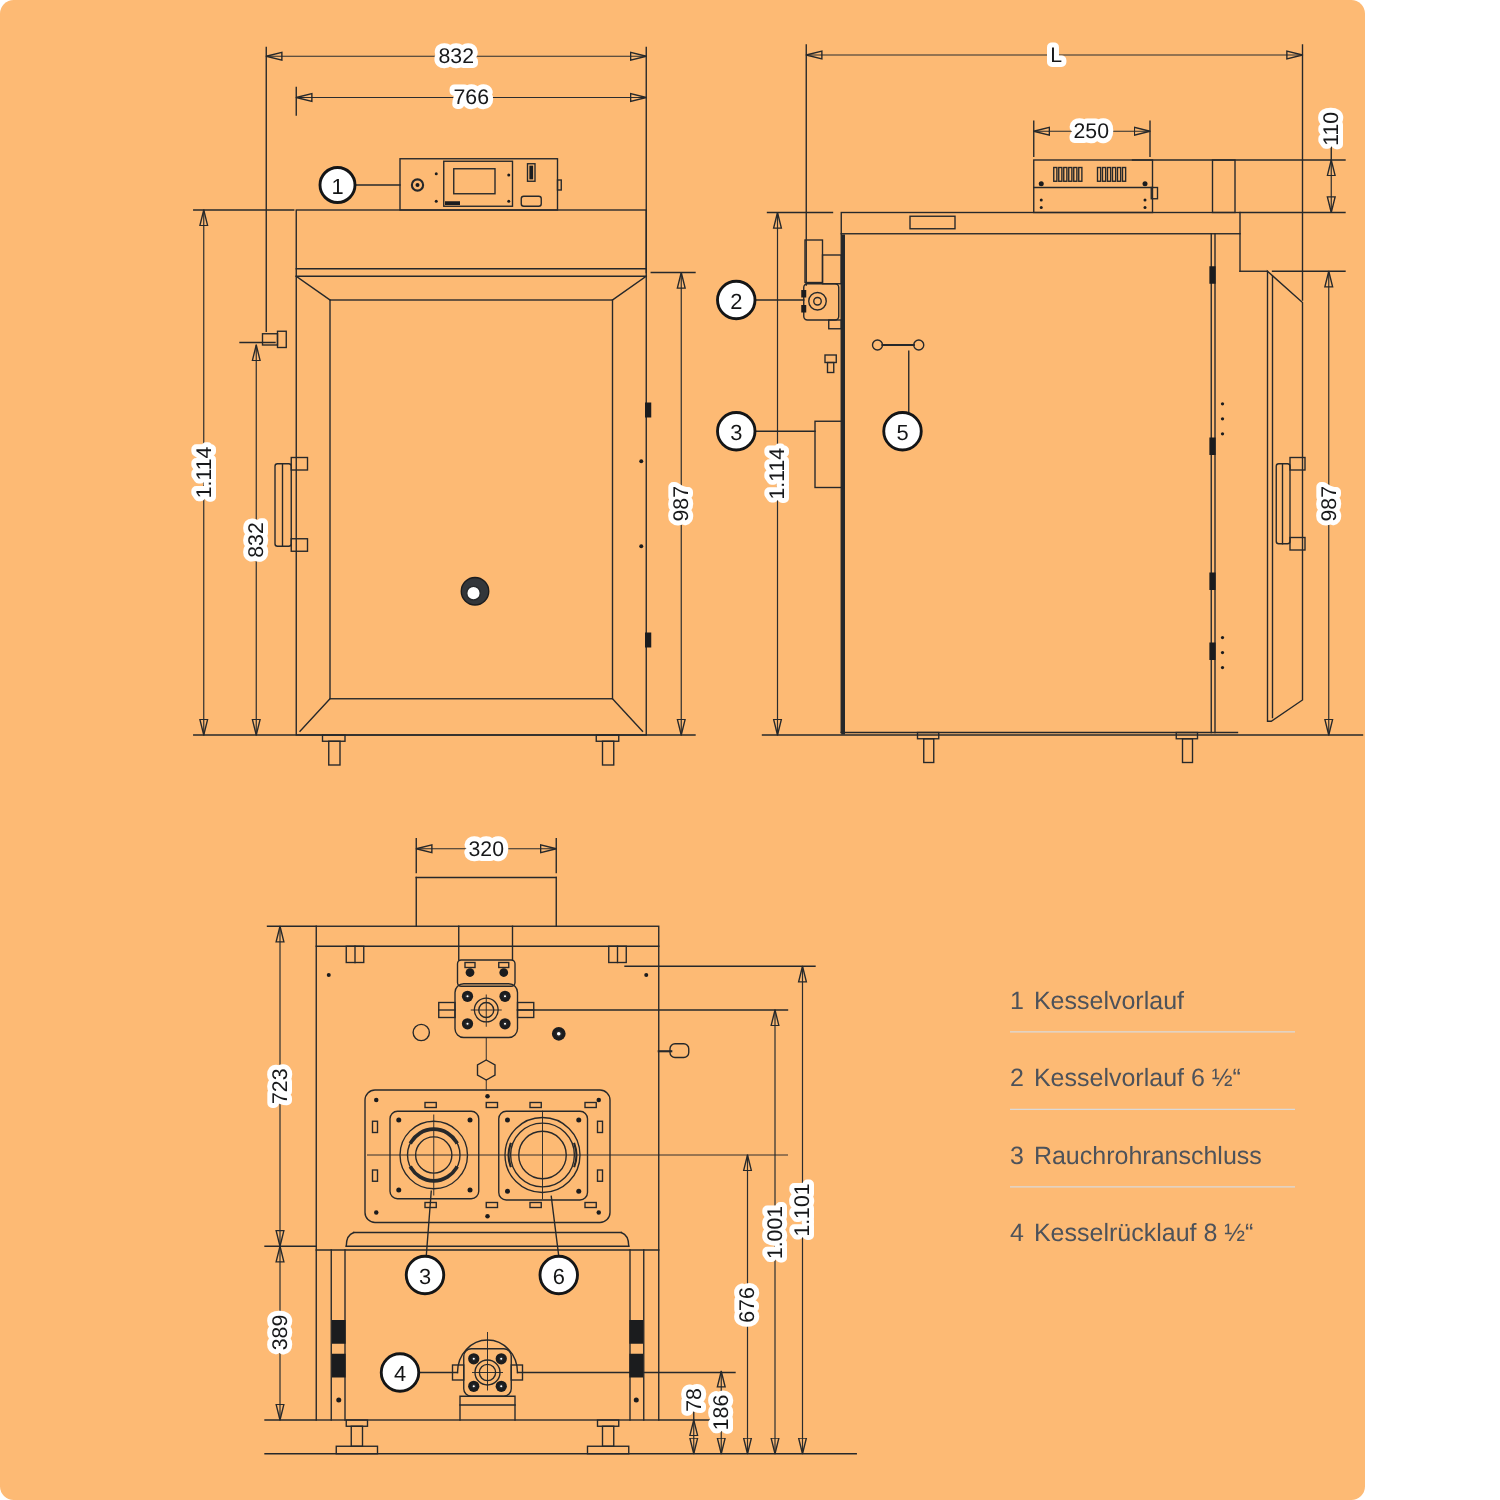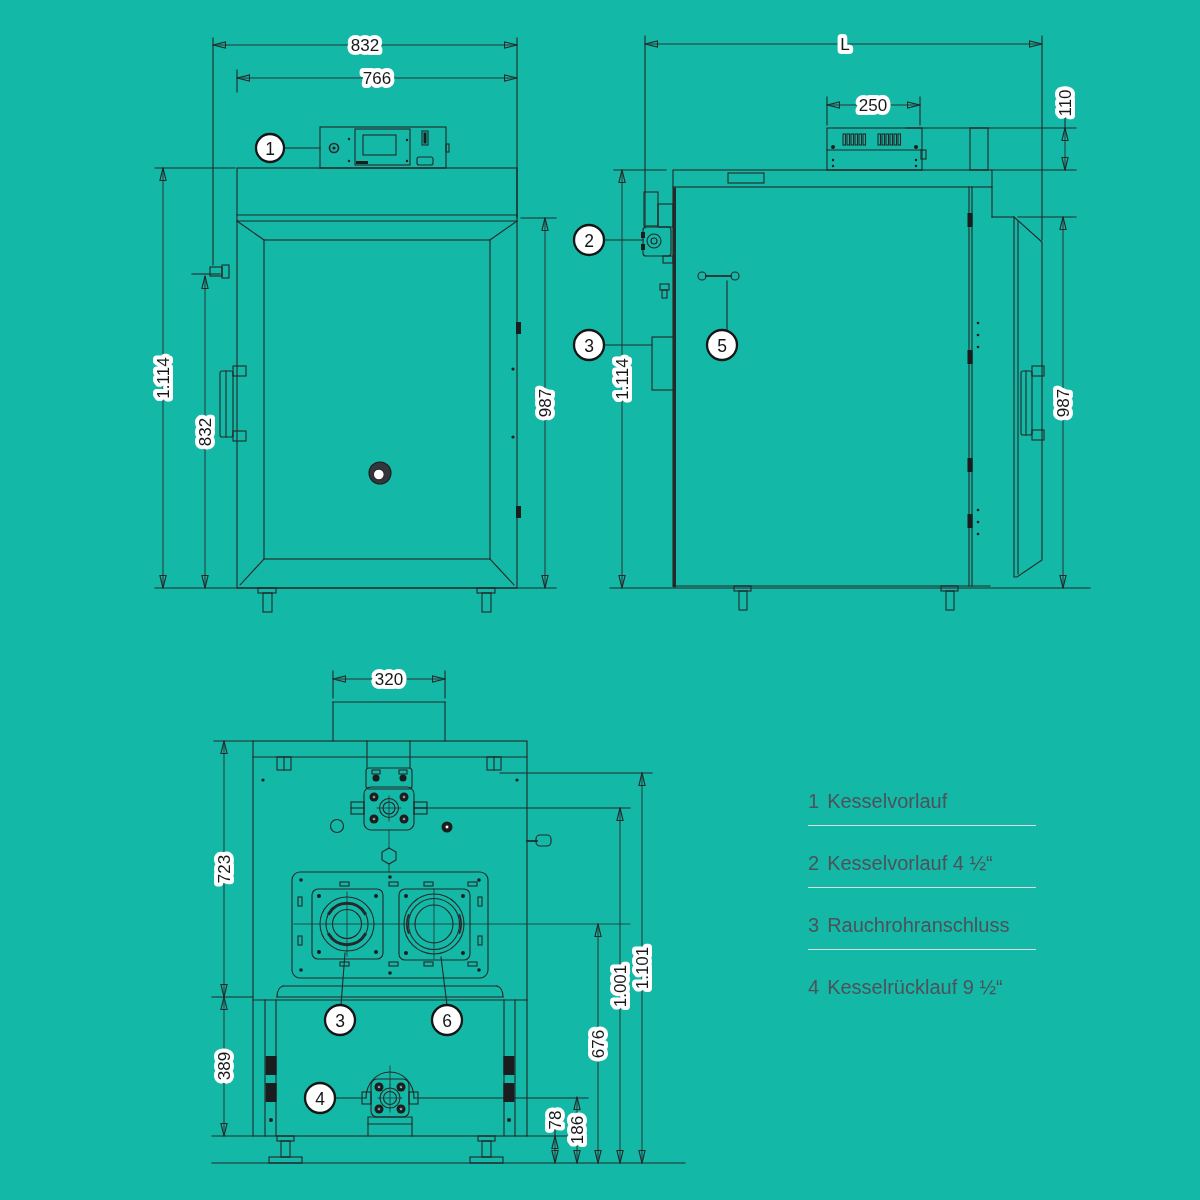--- a/index.html
+++ b/index.html
@@ -1,17 +1,17 @@
 <!DOCTYPE html>
 <html><head>
 <meta charset="utf-8">
 <style>
   html,body { margin:0; padding:0; background:#ffffff; }
-  .stage { position:relative; width:1200px; height:1200px; background:#14b8a6; overflow:hidden;
-           font-family:"Liberation Sans", sans-serif; }
+  .stage { position:relative; width:1092px; height:1200px; background:#fdba74; overflow:hidden;
+           font-family:"Liberation Sans", sans-serif;border-radius:11px; }
   svg { display:block; position:absolute; left:0; top:0; }
 
   
   .draw line, .draw rect, .draw circle, .draw path, .draw polygon, .draw polyline {
     stroke:#26282a; fill:none; stroke-width:1.1; stroke-linecap:square;
   }
   .draw .thin  { stroke-width:0.75; }
   .draw .w2    { stroke-width:1.7; }
   .draw .thick { stroke-width:3;   }
   .draw .fillb { fill:#1b1c1e; stroke:none; }
@@ -488,25 +488,25 @@
   </g>
 </svg>
 
 <div class="legend">
   <div class="legend-item">
     <span>1</span>
     <span>Kesselvorlauf</span>
   </div>
   <div class="legend-item">
     <span>2</span>
-    <span>Kesselvorlauf 4 ½“</span>
+    <span>Kesselvorlauf 6 ½“</span>
   </div>
   <div class="legend-item">
     <span>3</span>
     <span>Rauchrohranschluss</span>
   </div>
   <div class="legend-item">
     <span>4</span>
-    <span>Kesselrücklauf 9 ½“</span>
+    <span>Kesselrücklauf 8 ½“</span>
   </div>
 </div>
 
 </div>
 
 </body></html>

